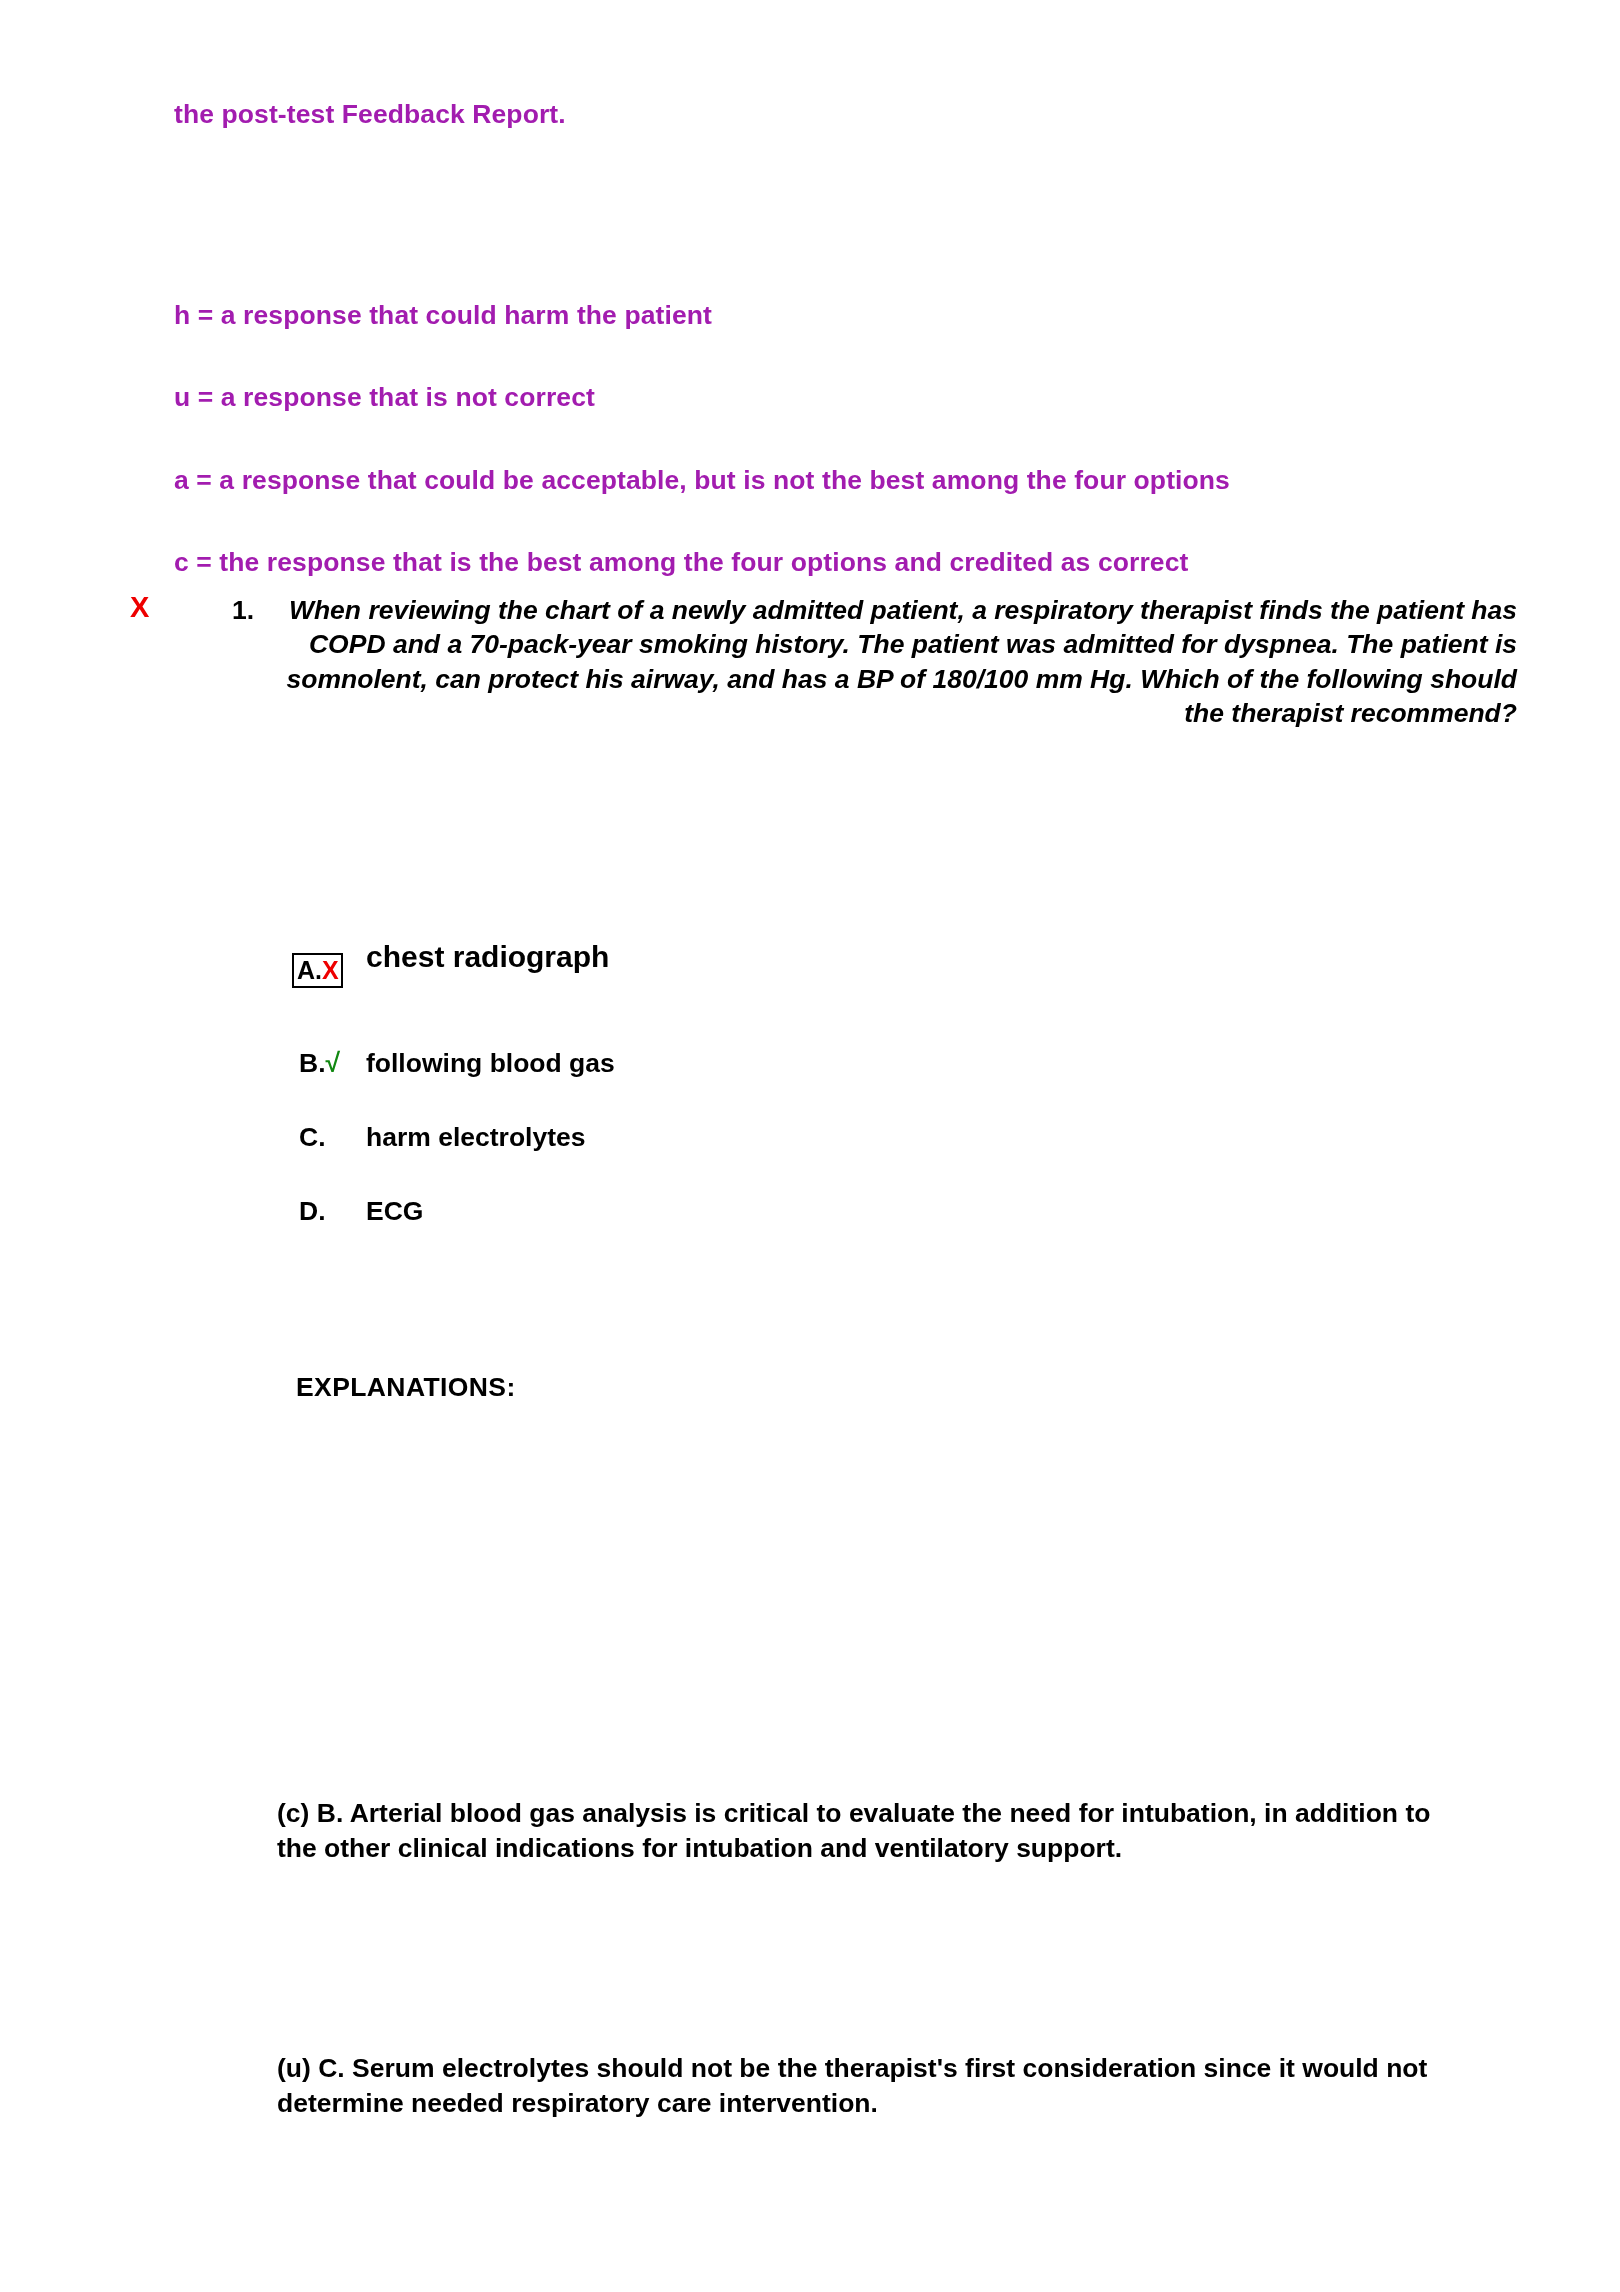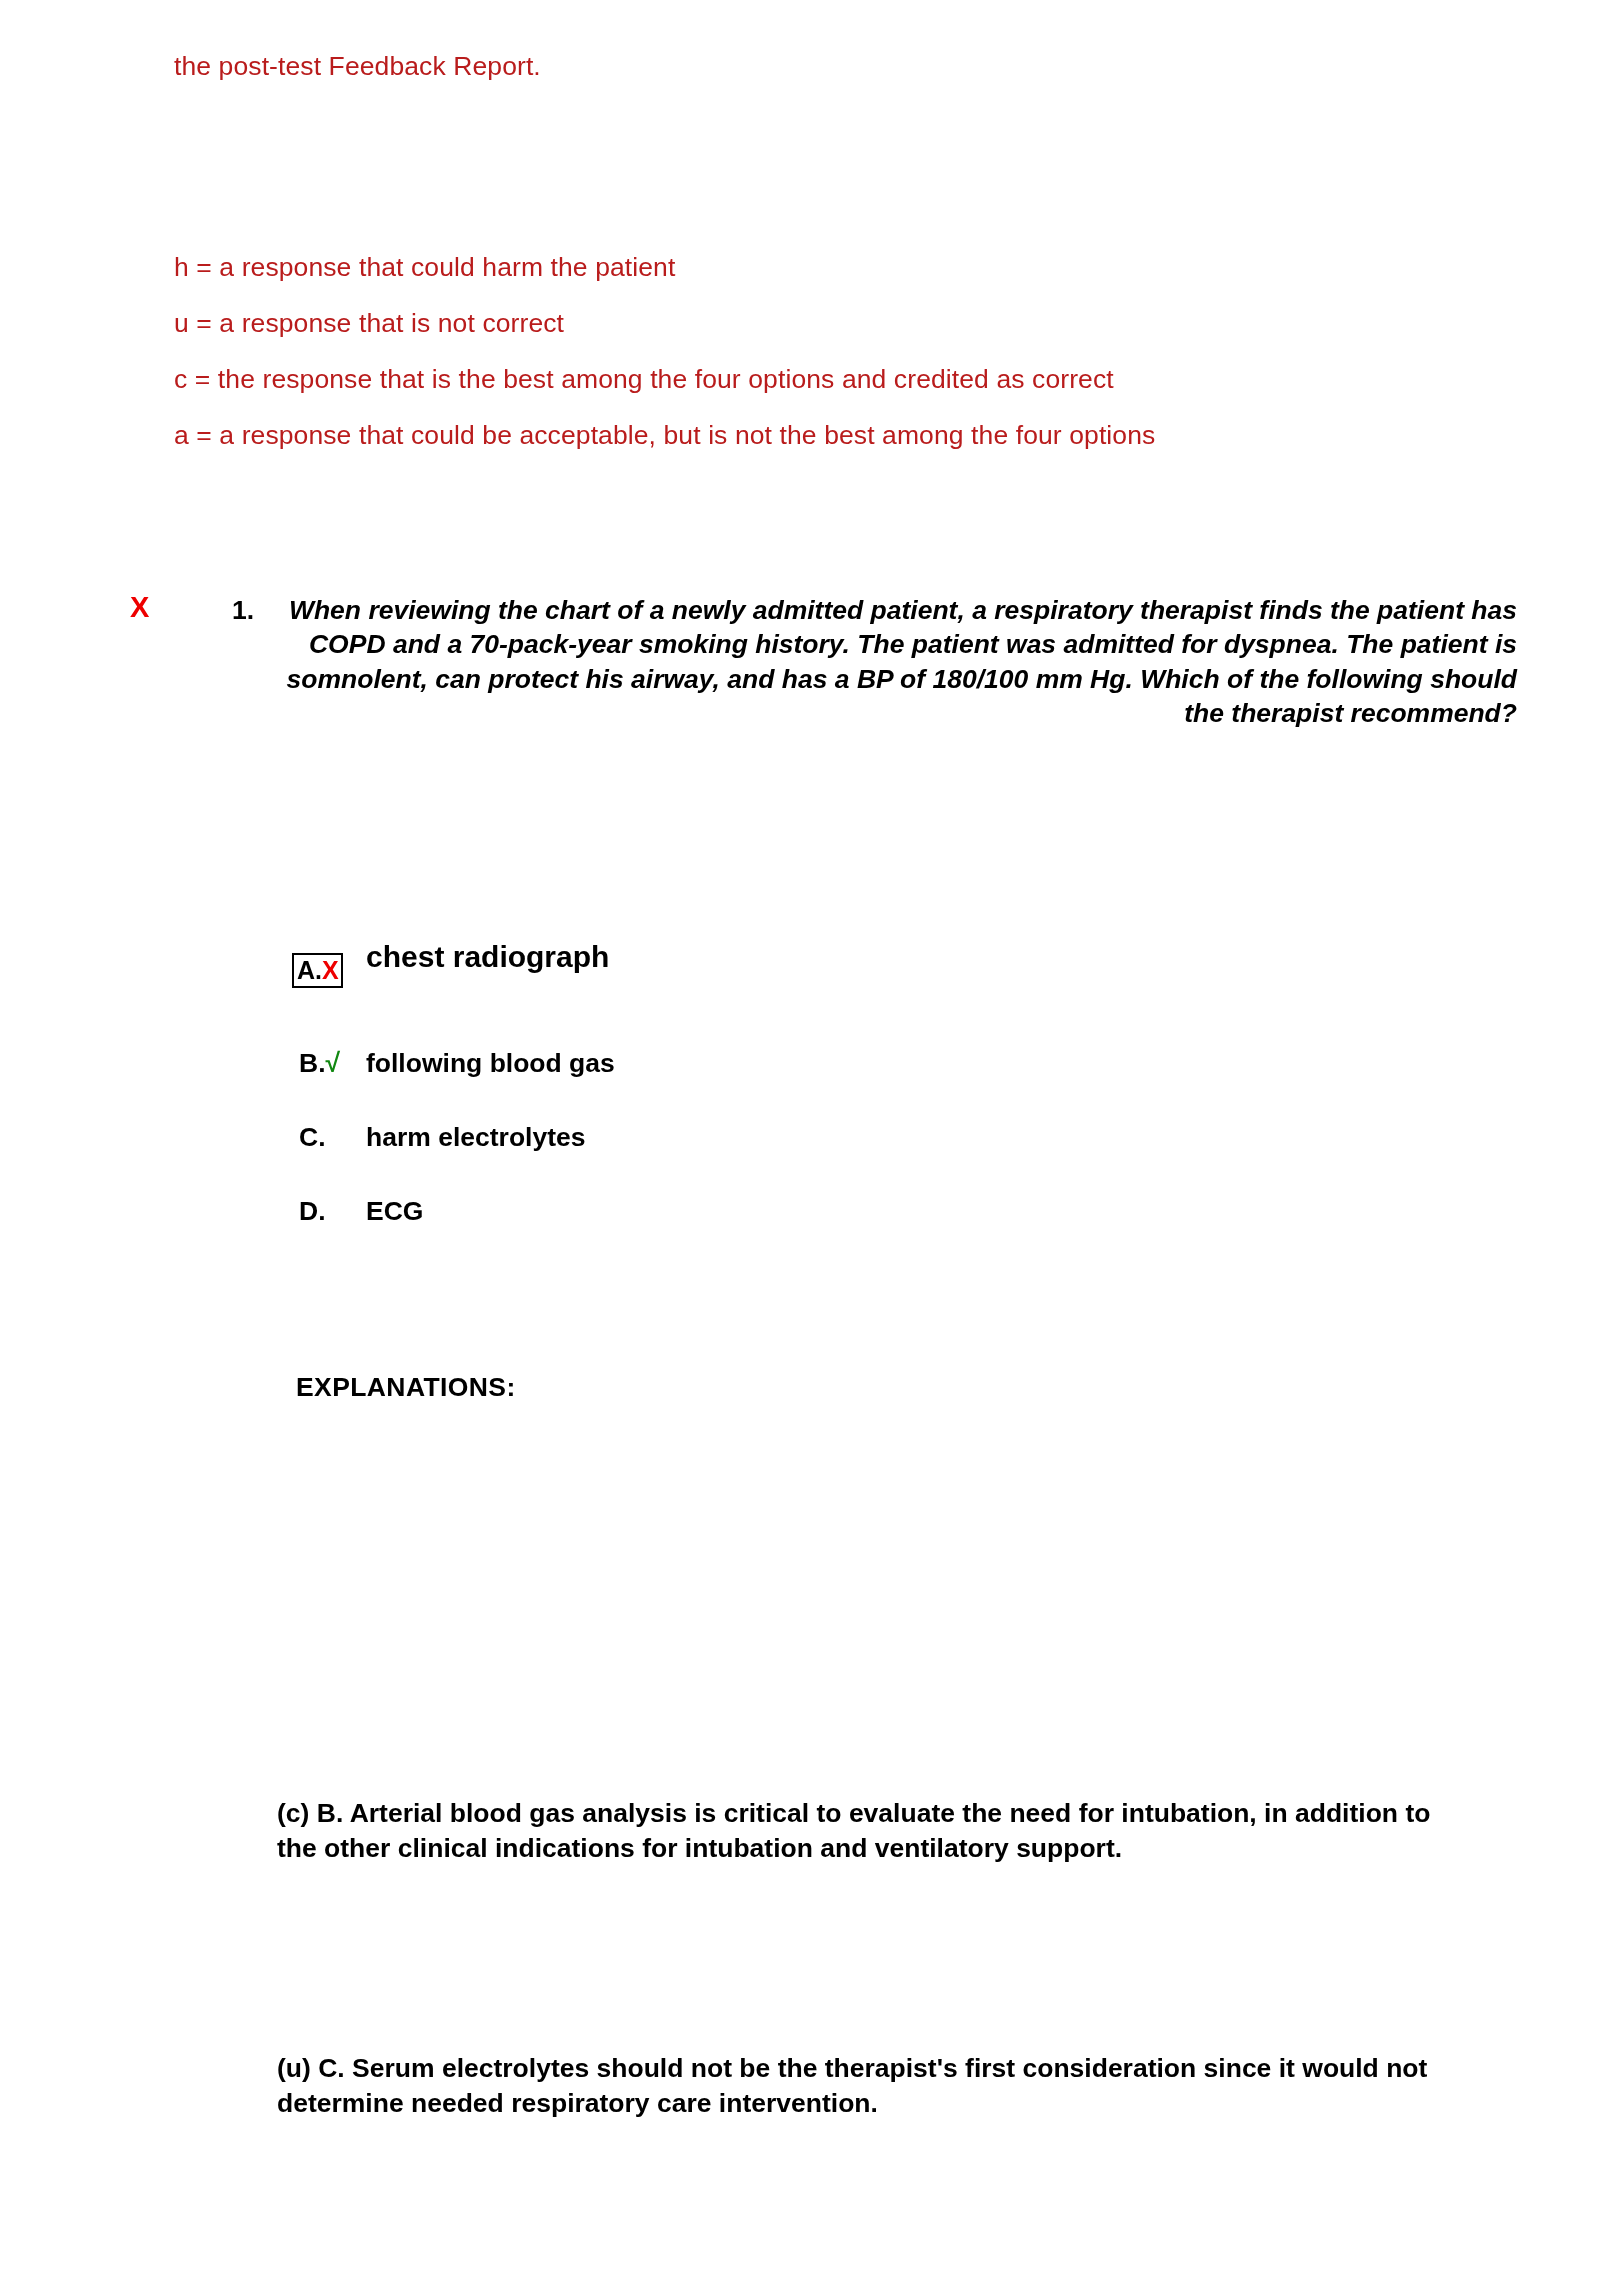--- a/index.html
+++ b/index.html
@@ -14,25 +14,26 @@
     position: relative;
     width: 1620px;
     height: 2293px;
     background: #ffffff;
     overflow: hidden;
     box-sizing: border-box;
   }
 
   
   .txt {
-    font-weight: normal;
-    color: #b91c1c;
+    font-weight: bold;
+    color: #a21caf;
     font-size: 26.5px;
     line-height: 1.30;
     letter-spacing: 0.1px;
+    margin-top: 48px;
   }
 
   
   .header-line {
     position: absolute;
     left: 174px;
     top: 49px;
     width: 1274px;
   }
 
@@ -170,22 +171,22 @@
 </head>
 <body>
 
 <div class="page">
 
   <div class="txt header-line">the post-test Feedback Report.</div>
 
   <div class="legend">
     <div class="txt legend-line">h = a response that could harm the patient</div>
     <div class="txt legend-line">u = a response that is not correct</div>
+    <div class="txt legend-line">a = a response that could be acceptable, but is not the best among the four options</div>
     <div class="txt legend-line">c = the response that is the best among the four options and credited as correct</div>
-    <div class="txt legend-line">a = a response that could be acceptable, but is not the best among the four options</div>
   </div>
 
   <div class="question-row">
     <div class="mark-x">X</div>
     <div class="q-number">1.</div>
     <div class="q-text">When reviewing the chart of a newly admitted patient, a respiratory therapist finds the patient has COPD and a 70-pack-year smoking history. The patient was admitted for dyspnea. The patient is somnolent, can protect his airway, and has a BP of 180/100 mm Hg. Which of the following should the therapist recommend?</div>
   </div>
 
   <div class="options">
 

